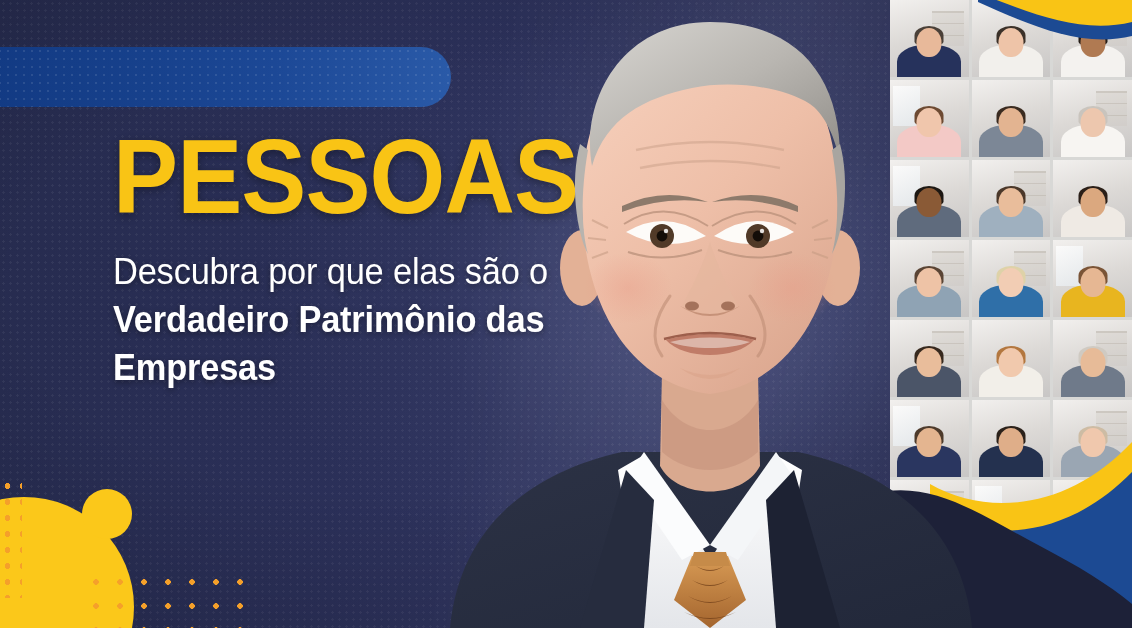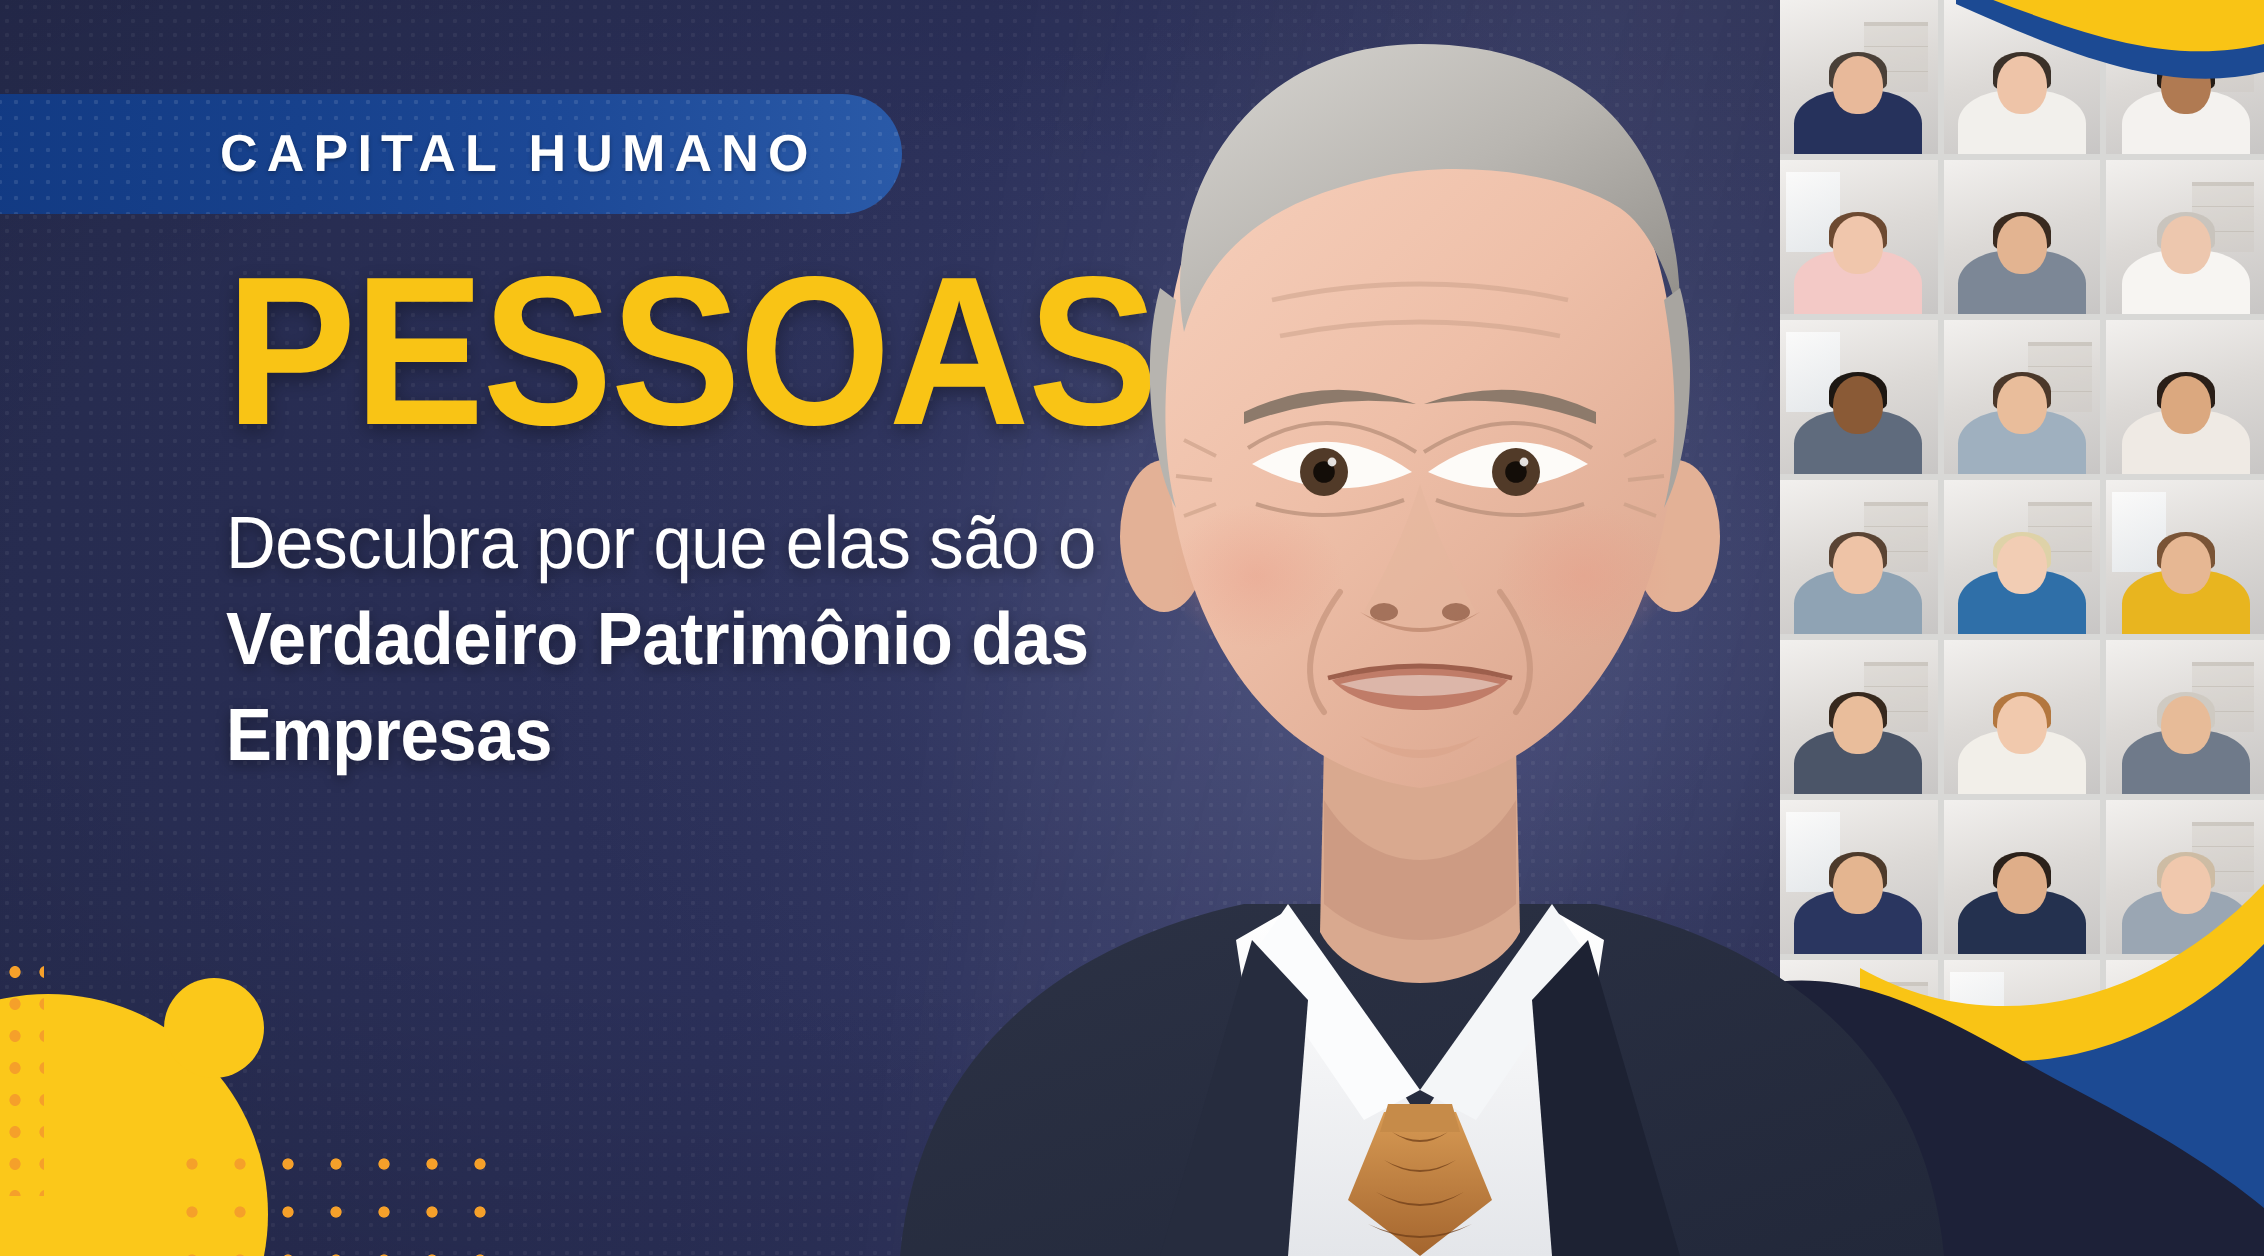--- a/index.html
+++ b/index.html
@@ -480,21 +480,20 @@
 
     <path d="M236,340 C262,332 298,332 324,340 C306,360 254,360 236,340 Z" fill="#c07c68"></path>
     <path d="M240,342 C264,336 296,336 320,342 C298,350 262,350 240,342 Z" fill="#f2e6df" opacity=".55"></path>
     <path d="M234,339 q46,-12 92,0" stroke="#9d5f4c" stroke-width="2.4" fill="none"></path>
 
     <path d="M250,368 q30,14 60,0 q-30,22 -60,0 Z" fill="#d8a086" opacity=".45"></path>
   </svg>
 
   <div class="badge">
     <div class="badge-dots"></div>
-    <div class="badge-label">CAPITAL HUMANO</div>
   </div>
 
   <div class="copy">
     <h1 class="headline">PESSOAS:</h1>
     <p class="sub sub-line1">Descubra por que elas são o</p>
     <p class="sub sub-line2">Verdadeiro Patrimônio das</p>
     <p class="sub sub-line3">Empresas</p>
   </div>
 
 </div>

